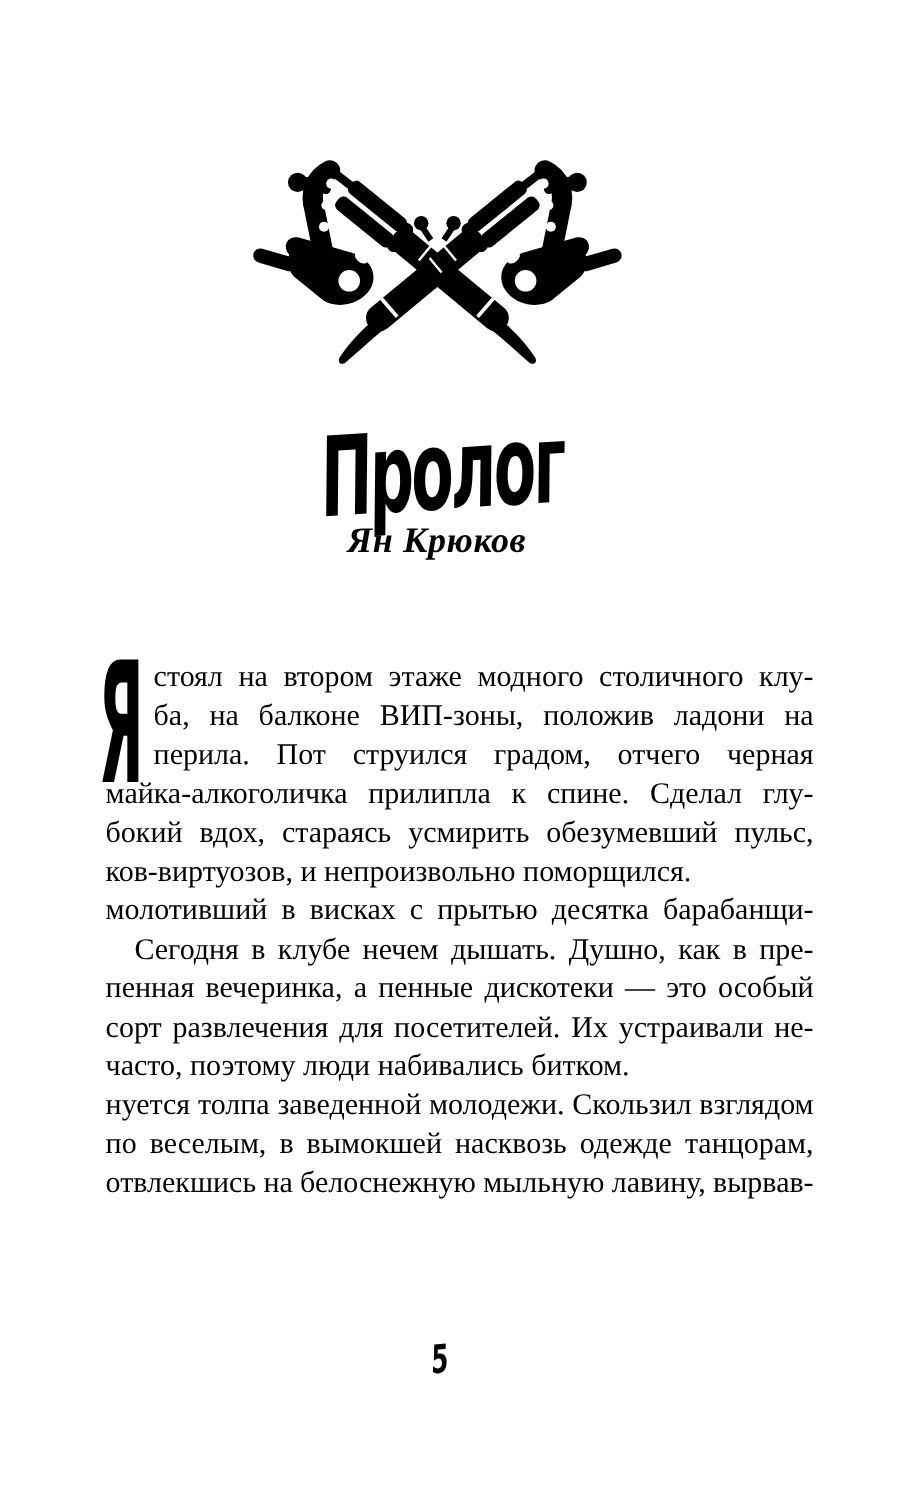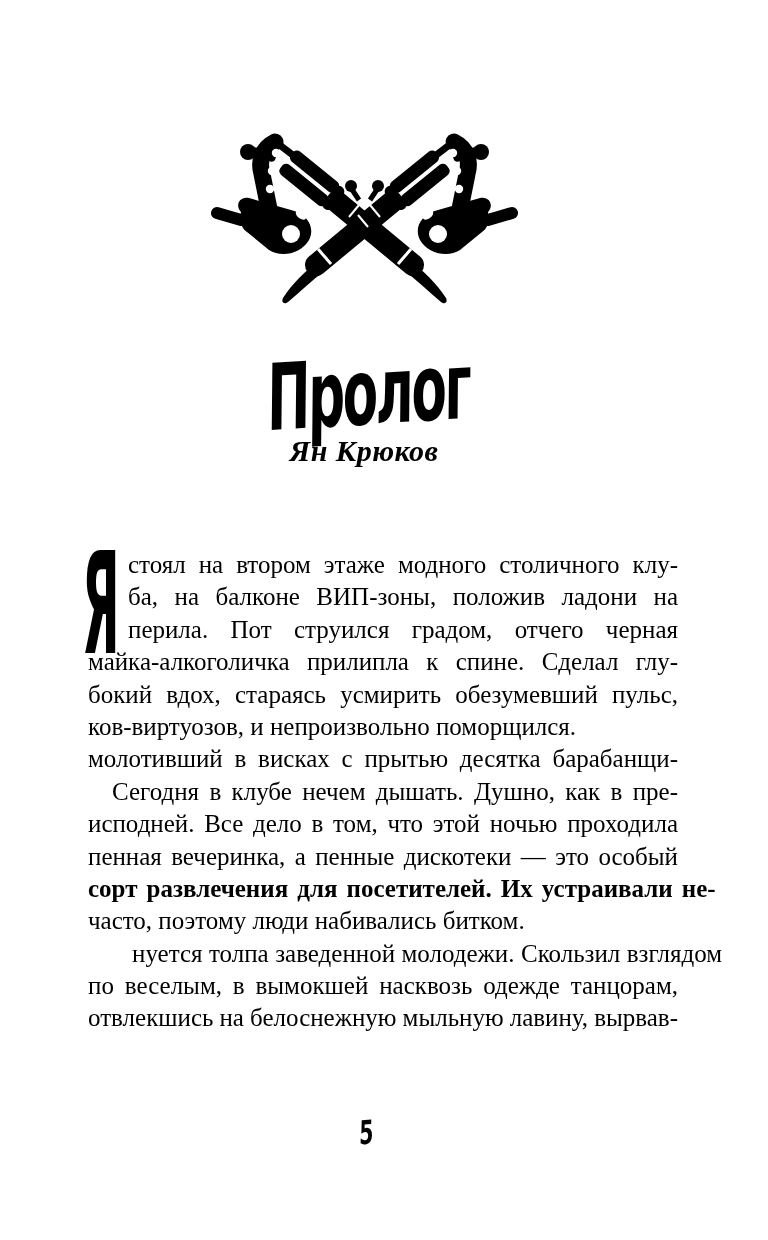--- a/index.html
+++ b/index.html
@@ -101,28 +101,27 @@
       <div class="line j dc" style="word-spacing: 10.2396px;"><span>ба, на балконе ВИП-зоны, положив ладони на</span></div>
       <div class="line j dc" style="word-spacing: 16.0531px;"><span>перила. Пот струился градом, отчего черная</span></div>
       <div class="line j" style="word-spacing: 11.0687px;"><span>майка-алкоголичка прилипла к спине. Сделал глу-</span></div>
       <div class="line j" style="word-spacing: 7.90625px;"><span>бокий вдох, стараясь усмирить обезумевший пульс,</span></div>
       <div class="line"><span>ков-виртуозов, и непроизвольно поморщился.</span></div>
       <div class="line j" style="word-spacing: 5.52083px;"><span>молотивший в висках с прытью десятка барабанщи-</span></div>
     </div>
 
     <div class="para">
       <div class="line j indent" style="word-spacing: 4.08008px;"><span>Сегодня в клубе нечем дышать. Душно, как в пре-</span></div>
-      <div class="line j" style="word-spacing: 3.44531px;"><span>исподней. Все дело в том, что этой ночью проходила</span></div>
       <div class="line j" style="word-spacing: 3.11384px;"><span>пенная вечеринка, а пенные дискотеки — это особый</span></div>
-      <div class="line j" style="word-spacing: 2.82552px; font-weight: bold;"><span>сорт развлечения для посетителей. Их устраивали не-</span></div>
+      <div class="line j" style="word-spacing: 2.82552px;"><span>сорт развлечения для посетителей. Их устраивали не-</span></div>
       <div class="line"><span>часто, поэтому люди набивались битком.</span></div>
     </div>
 
     <div class="para">
-      <div class="line j" style="word-spacing: 0.240625px; margin-left: 44px;"><span>нуется толпа заведенной молодежи. Скользил взглядом</span></div>
+      <div class="line j" style="word-spacing: 0.240625px;"><span>нуется толпа заведенной молодежи. Скользил взглядом</span></div>
       <div class="line j" style="word-spacing: 4.6224px;"><span>по веселым, в вымокшей насквозь одежде танцорам,</span></div>
       <div class="line j" style="word-spacing: -0.171875px;"><span>отвлекшись на белоснежную мыльную лавину, вырвав-</span></div>
     </div>
 
   </div>
 
   <div class="pagenum-wrap">
     <span class="script pagenum-text">5</span>
   </div>
 

